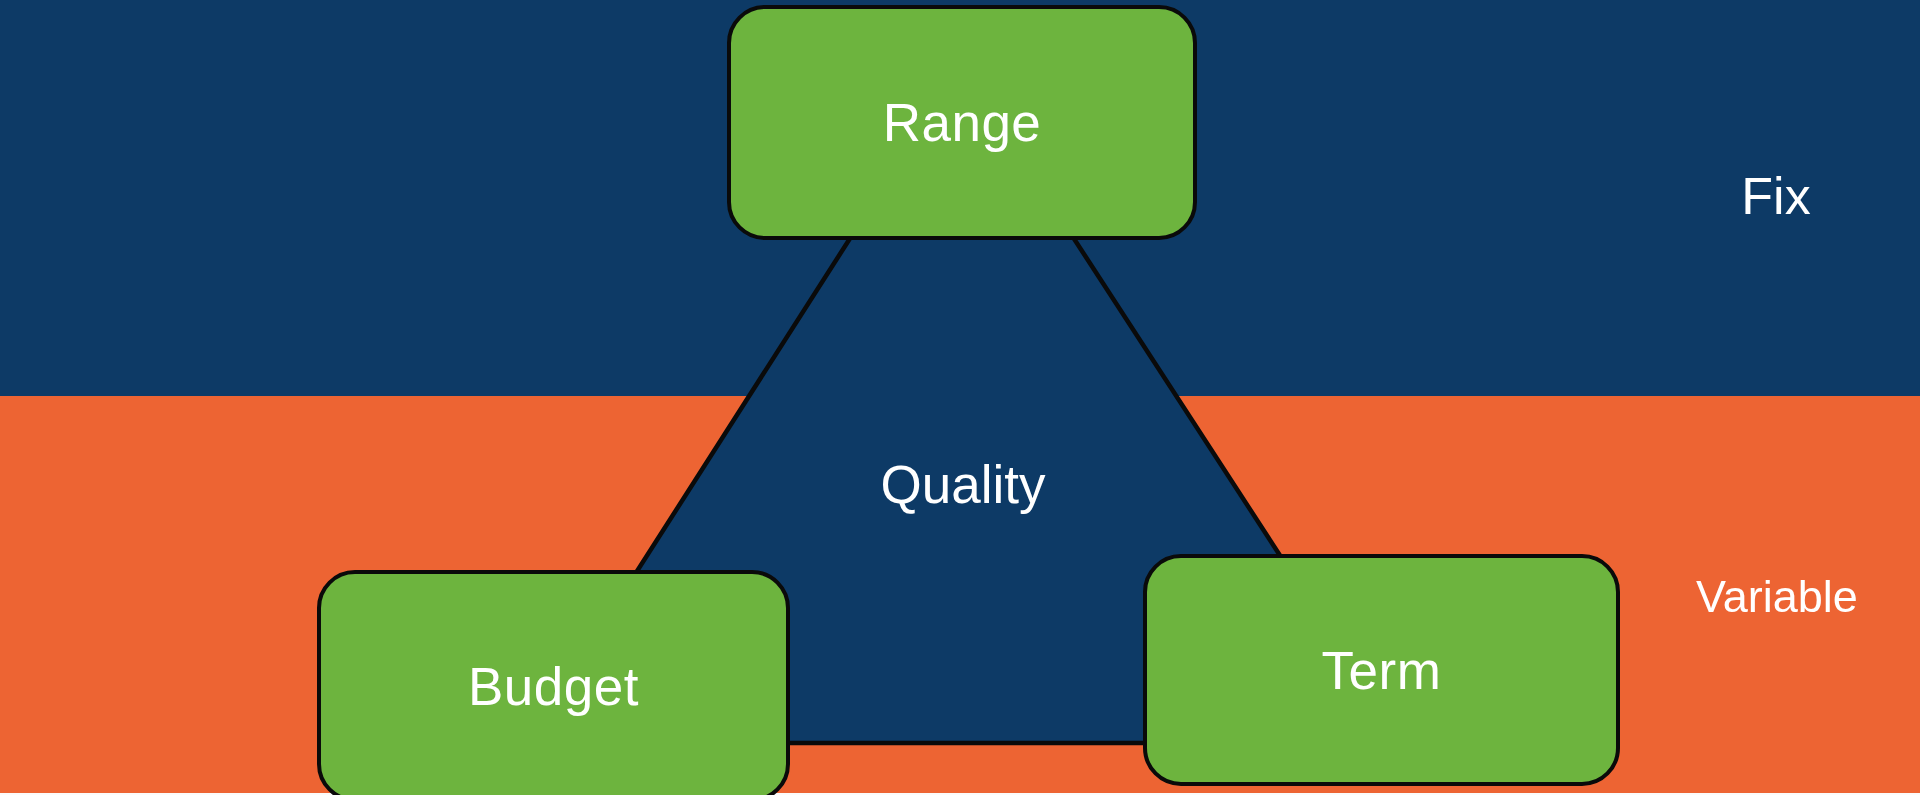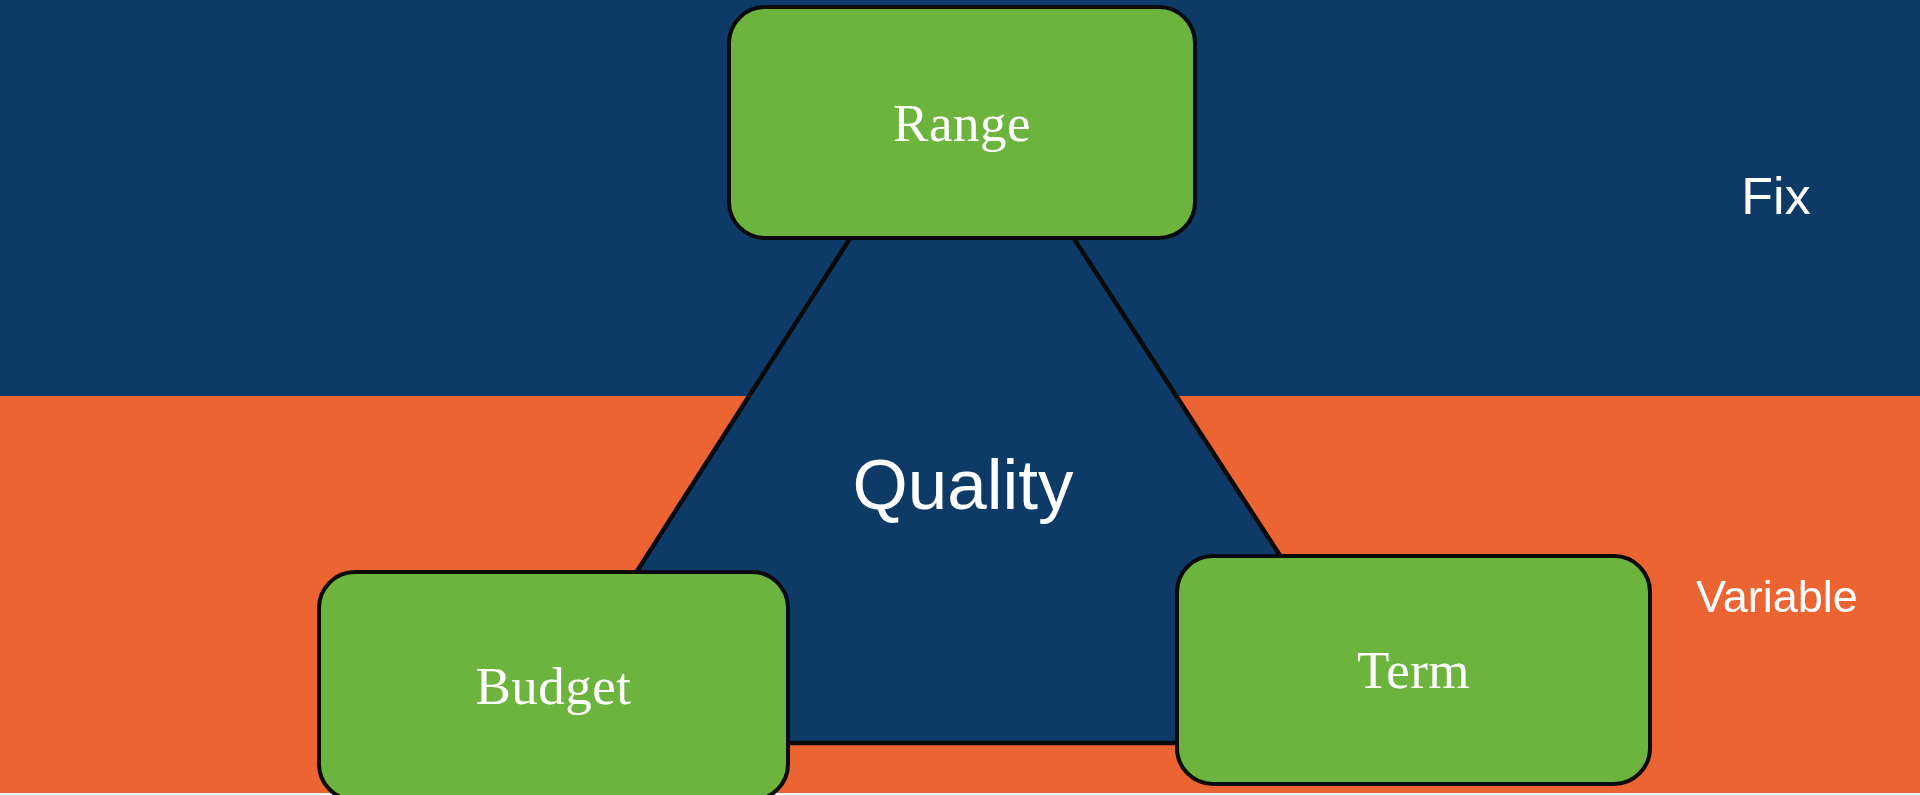--- a/index.html
+++ b/index.html
@@ -50,44 +50,43 @@
   .node {
     position: absolute;
     background: #6db43e;
     border: 4px solid #0a0a0a;
     border-radius: 38px;
     display: flex;
     align-items: center;
     justify-content: center;
     box-sizing: border-box;
     z-index: 3;
-    font-family: Liberation Serif, serif;
   }
   .node-label {
     color: #ffffff;
     font-size: 53px;
     font-weight: 400;
     letter-spacing: 0.5px;
   }
   .node-range  { left: 727px;  top: 5px;   width: 470px; height: 235px; }
   .node-budget { left: 317px;  top: 570px; width: 473px; height: 232px; }
-  .node-term   { left: 1143px; top: 554px; width: 477px; height: 232px; margin-left: 32px; }
+  .node-term   { left: 1143px; top: 554px; width: 477px; height: 232px; }
 
   
   .float-label {
     position: absolute;
     color: #ffffff;
     text-align: center;
     font-weight: 400;
     z-index: 2;
   }
   .label-quality {
     left: 763px; top: 455px;
     width: 400px;
-    font-size: 71px;
+    font-size: 53px;
     line-height: 60px;
   }
   .label-fix {
     left: 1676px; top: 168px;
     width: 200px;
     font-size: 52px;
     line-height: 56px;
   }
   .label-variable {
     left: 1627px; top: 569px;

